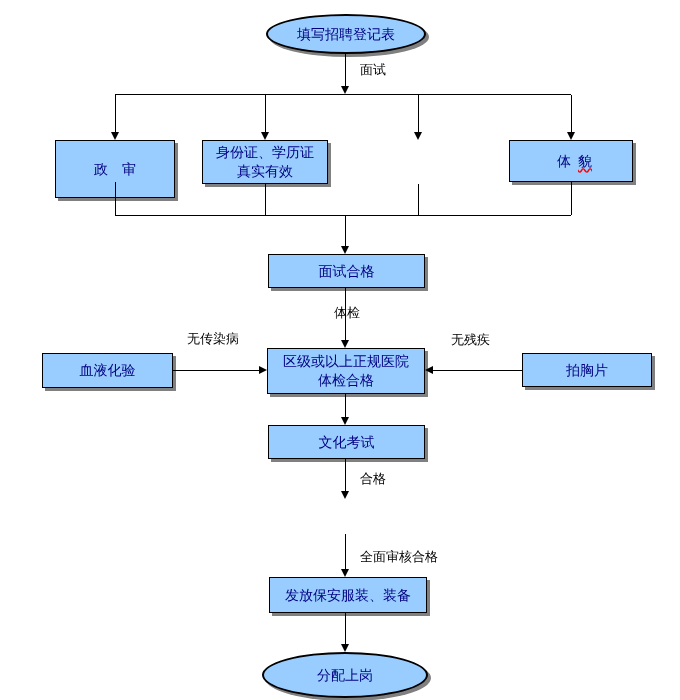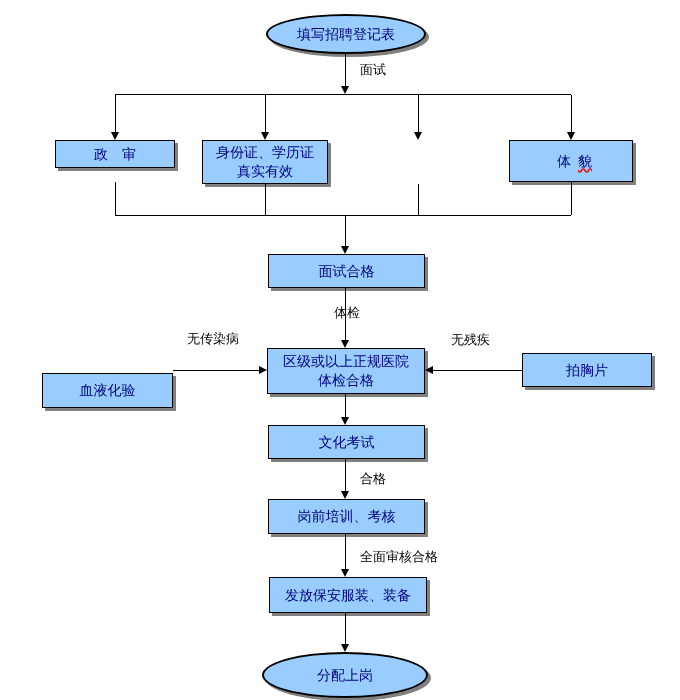--- a/index.html
+++ b/index.html
@@ -95,21 +95,21 @@
 
   <div class="vline" style="left:115px; top:95px; height:37px;"></div>
   <div class="ah-down" style="left:111px; top:132px;"></div>
   <div class="vline" style="left:265px; top:95px; height:37px;"></div>
   <div class="ah-down" style="left:261px; top:132px;"></div>
   <div class="vline" style="left:418px; top:95px; height:37px;"></div>
   <div class="ah-down" style="left:414px; top:132px;"></div>
   <div class="vline" style="left:571px; top:95px; height:37px;"></div>
   <div class="ah-down" style="left:567px; top:132px;"></div>
 
-  <div class="node" style="left:55px; top:140px; width:120px; height:28px;">政　审</div>
+  <div class="node" style="left:55px; top:140px; width:120px; height:58px;">政　审</div>
   <div class="node" style="left:202px; top:140px; width:126px; height:44px;">身份证、学历证
 真实有效</div>
   <div class="node" style="left:509px; top:140px; width:124px; height:42px;"><span>体　</span><span class="squiggle">貌</span></div>
 
   <div class="vline" style="left:115px; top:182px; height:33px;"></div>
   <div class="vline" style="left:265px; top:184px; height:31px;"></div>
   <div class="vline" style="left:418px; top:184px; height:31px;"></div>
   <div class="vline" style="left:571px; top:182px; height:33px;"></div>
   <div class="hline" style="left:115px; top:215px; width:456px;"></div>
   <div class="vline" style="left:345px; top:216px; height:30px;"></div>
@@ -117,40 +117,39 @@
 
   <div class="node" style="left:268px; top:254px; width:157px; height:34px;">面试合格</div>
 
   <div class="vline" style="left:345px; top:288px; height:52px;"></div>
   <div class="ah-down" style="left:341px; top:340px;"></div>
   <span class="edge-label" style="left:306px; top:304px;margin-left:28px;">体检</span>
 
   <div class="node" style="left:267px; top:348px; width:158px; height:46px;">区级或以上正规医院
 体检合格</div>
 
-  <div class="node" style="left:42px; top:353px; width:131px; height:35px;margin-top:20px;">血液化验</div>
+  <div class="node" style="left:42px; top:353px; width:131px; height:35px;">血液化验</div>
   <div class="hline" style="left:173px; top:370px; width:86px;"></div>
   <div class="ah-right" style="left:259px; top:366px;"></div>
   <span class="edge-label" style="left:187px; top:330px;">无传染病</span>
 
   <div class="node" style="left:522px; top:353px; width:130px; height:34px;text-align:center;">拍胸片</div>
   <div class="hline" style="left:433px; top:370px; width:89px;"></div>
   <div class="ah-left" style="left:425px; top:366px;"></div>
   <span class="edge-label" style="left:451px; top:331px;">无残疾</span>
 
   <div class="vline" style="left:345px; top:394px; height:23px;"></div>
   <div class="ah-down" style="left:341px; top:417px;"></div>
 
   <div class="node" style="left:268px; top:425px; width:157px; height:34px;">文化考试</div>
 
   <div class="vline" style="left:345px; top:459px; height:32px;"></div>
   <div class="ah-down" style="left:341px; top:491px;"></div>
   <span class="edge-label" style="left:360px; top:470px;">合格</span>
 
-  <div class="node" style="left:268px; top:499px; width:157px; height:35px;">岗前培训、考核</div>
 
   <div class="vline" style="left:345px; top:534px; height:35px;"></div>
   <div class="ah-down" style="left:341px; top:569px;"></div>
   <span class="edge-label" style="left:360px; top:548px;">全面审核合格</span>
 
   <div class="node" style="left:269px; top:577px; width:158px; height:36px;">发放保安服装、装备</div>
 
   <div class="vline" style="left:345px; top:613px; height:31px;"></div>
   <div class="ah-down" style="left:341px; top:644px;"></div>
 

